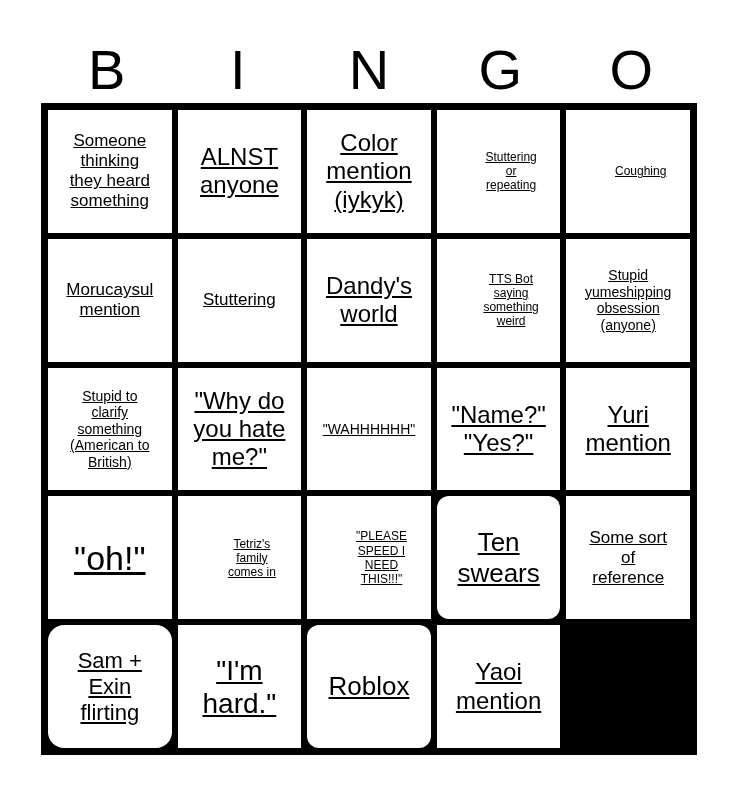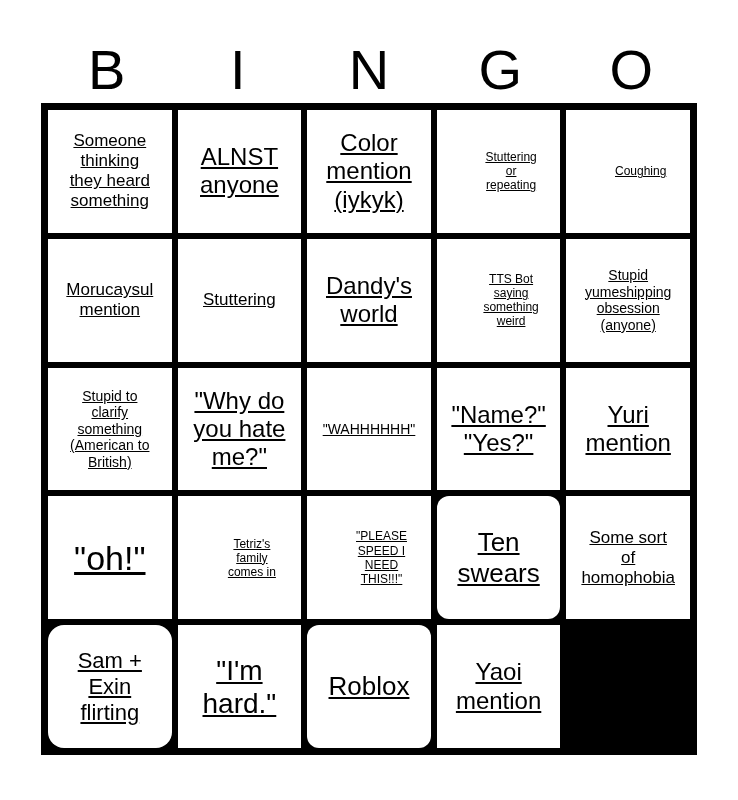--- a/index.html
+++ b/index.html
@@ -137,21 +137,21 @@
 family
 comes in</div>
     <div class="cell fs20">"PLEASE
 SPEED I
 NEED
 THIS!!!"</div>
     <div class="cell fs26">Ten
 swears</div>
     <div class="cell fs17">Some sort
 of
-homophobia</div>
+reference</div>
 
     <div class="cell fs22">Sam +
 Exin
 flirting</div>
     <div class="cell fs28">"I'm
 hard."</div>
     <div class="cell fs26">Roblox</div>
     <div class="cell fs24">Yaoi
 mention</div>
   </div>

